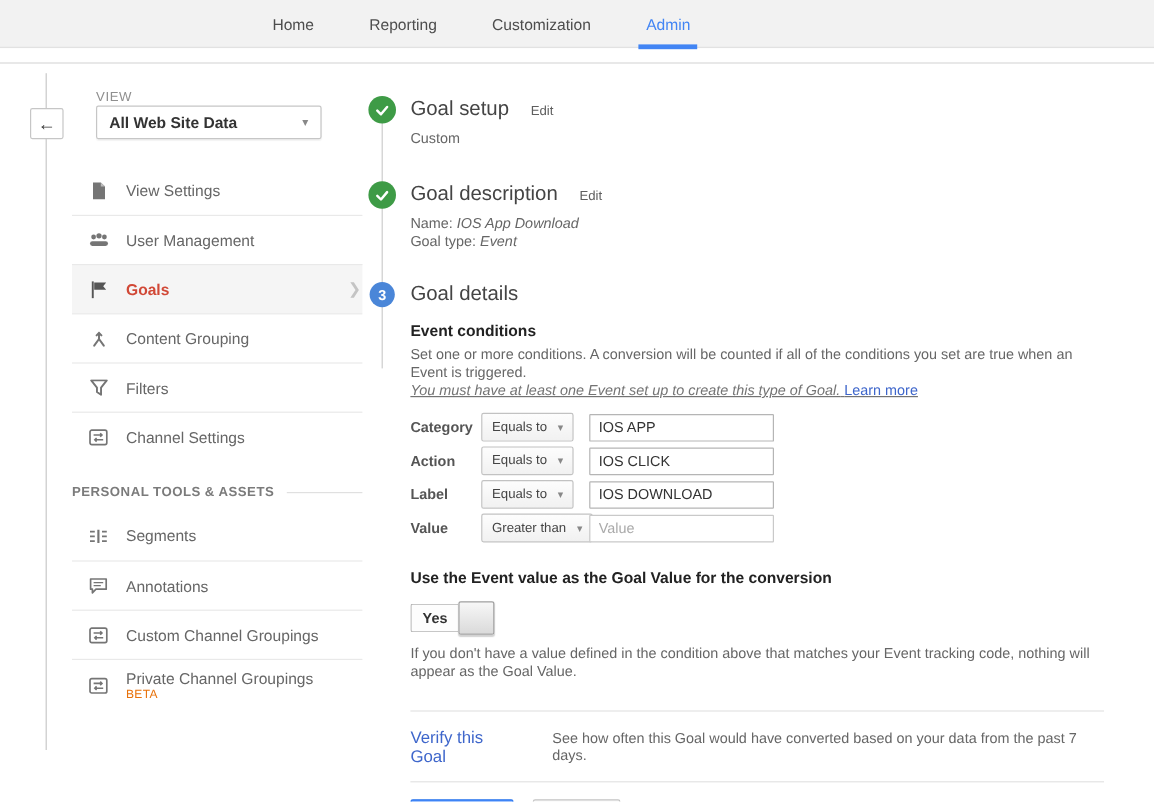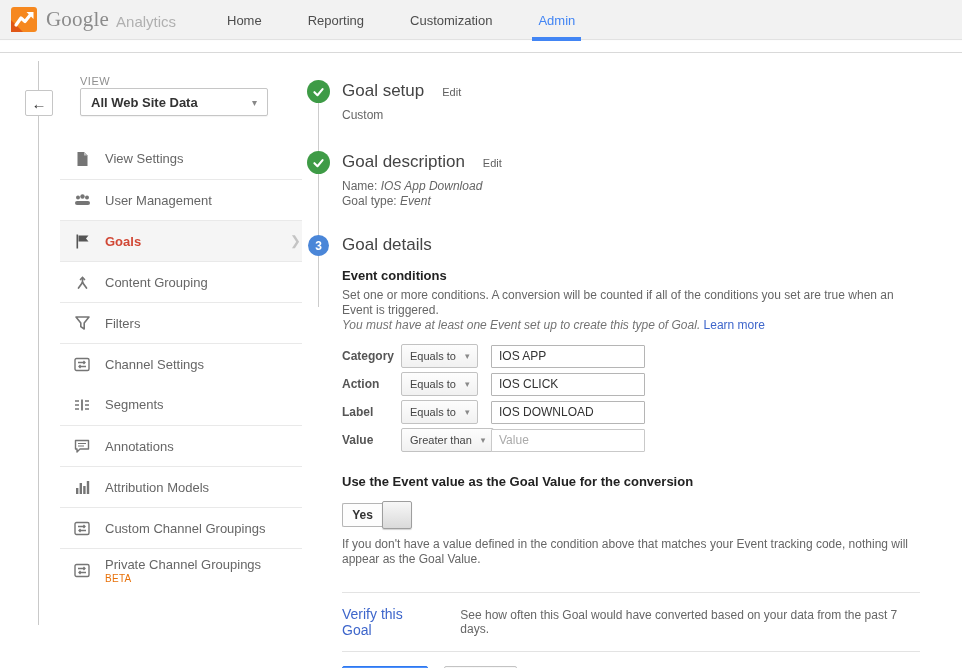--- a/index.html
+++ b/index.html
@@ -58,21 +58,21 @@
   .step-head { display:flex; align-items:baseline; }
   .step-title { font-size:17px; color:#444; }
   .edit-link { font-size:11px; color:#5f5f5f; margin-left:18px; cursor:pointer; text-decoration:none; }
   .step-body { margin-top:7px; font-size:12px; color:#666; line-height:15px; }
   .ital { font-style:italic; }
 
   
   .details { width:578px; }
   .sec-title { margin-top:13px; font-size:13px; font-weight:bold; color:#222; }
   .sec-desc { margin-top:5px; font-size:12px; color:#666; line-height:15px; }
-  .sec-hint { font-size:12px; color:#737373; font-style:italic; line-height:15px; }
+  .sec-hint { font-size:12px; color:#737373; font-style:italic; line-height:15px;text-decoration:underline; }
   .link { color:#3e66cb; cursor:pointer; text-decoration:none; font-style:normal; }
   .cond-grid { margin-top:11px; }
   .cond-row { display:grid; grid-template-columns:59px 90px 132px; align-items:center; margin-bottom:4px; }
   .cond-label { font-size:12px; font-weight:bold; color:#555; }
   .op-btn { display:inline-flex; align-items:center; height:24px; padding:0 8px; border:1px solid #c2c2c2; border-radius:2px; background:linear-gradient(#fdfdfd,#f1f1f1); cursor:pointer; white-space:nowrap; }
   .op-btn .op-text { font-size:11px; color:#444; }
   .op-caret { font-size:9px; color:#888; margin-left:9px; }
   .cond-input { width:154px; height:23px; border:1px solid #b5b5b5; border-radius:1px; padding:0 7px; font-size:12px; color:#333; font-family:"Liberation Sans", sans-serif; }
   .cond-input.empty { border-color:#c9c9c9; }
   .cond-input::placeholder { color:#aaa; }
@@ -92,30 +92,20 @@
   .btn-cancel { background:linear-gradient(#f8f8f8,#f0f0f0); border:1px solid #c3c3c3; color:#3c3c3c; font-size:12px; padding:7px 17px; border-radius:2px; margin-left:16px; cursor:pointer; font-family:"Liberation Sans", sans-serif; }
 
   svg.glyph { display:block; }
 </style>
 </head>
 <body>
 
 <div class="page">
 
   <header class="app-header">
-    <div class="logo">
-      <svg class="logo-icon" viewBox="0 0 27 27">
-        <rect x="0" y="1" width="26" height="25" rx="3" fill="#f6881f"></rect>
-        <path d="M0 26 L0 14 L12 26 Z" fill="#e05716"></path>
-        <polyline points="5,19 10,12 14,15.5 20,8" fill="none" stroke="#fff" stroke-width="3.2" stroke-linecap="round" stroke-linejoin="round"></polyline>
-        <path d="M15.5 6 L22.5 6 L22.5 13 Z" fill="#fff"></path>
-      </svg>
-      <span class="logo-brand">Google</span>
-      <span class="logo-product">Analytics</span>
-    </div>
     <nav class="primary-nav">
       <div class="nav-item">Home</div>
       <div class="nav-item">Reporting</div>
       <div class="nav-item">Customization</div>
       <div class="nav-item active">Admin</div>
     </nav>
   </header>
   <div class="subheader-strip"></div>
 
   <div class="body-row">
@@ -185,51 +175,43 @@
               <svg class="glyph" width="16" height="15" viewBox="0 0 16 15">
                   <rect x="1" y="1.5" width="14" height="12" rx="1.5" fill="none" stroke="#757575" stroke-width="1.4"></rect>
                   <path d="M4 5.5 h7 M9.5 4 L11 5.5 L9.5 7" fill="none" stroke="#757575" stroke-width="1.3"></path>
                   <path d="M12 9.5 h-7 M6.5 8 L5 9.5 L6.5 11" fill="none" stroke="#757575" stroke-width="1.3"></path>
                 </svg>
             </span>
             <span class="mi-label">Channel Settings</span>
           </li>
         </ul>
 
+        <div class="section-head">
+          <span>PERSONAL TOOLS &amp; ASSETS</span>
+        </div>
 
         <ul class="menu">
           <li>
             <span class="mi-icon">
               <svg class="glyph" width="16" height="14" viewBox="0 0 16 14" stroke="#757575" stroke-width="1.5">
                   <path d="M1 3 h4 M1 7 h4 M1 11 h4"></path>
                   <path d="M8 1.5 v11" stroke-width="1.8"></path>
                   <path d="M11 3 h4 M11 7 h4 M11 11 h4"></path>
                 </svg>
             </span>
             <span class="mi-label">Segments</span>
           </li>
           <li>
             <span class="mi-icon">
               <svg class="glyph" width="16" height="15" viewBox="0 0 16 15">
                   <path d="M1.5 1.5 h13 v8.5 h-8.5 l-3 3 v-3 h-1.5 Z" fill="none" stroke="#757575" stroke-width="1.4" stroke-linejoin="round"></path>
                   <path d="M4 4.5 h8 M4 7 h6" stroke="#757575" stroke-width="1.2"></path>
                 </svg>
             </span>
             <span class="mi-label">Annotations</span>
-          </li>
-          <li>
-            <span class="mi-icon">
-              <svg class="glyph" width="15" height="14" viewBox="0 0 15 14">
-                  <rect x="1" y="8" width="2.4" height="6" fill="#757575"></rect>
-                  <rect x="4.6" y="3" width="2.4" height="11" fill="#757575"></rect>
-                  <rect x="8.2" y="6" width="2.4" height="8" fill="#757575"></rect>
-                  <rect x="11.8" y="1" width="2.4" height="13" fill="#757575"></rect>
-                </svg>
-            </span>
-            <span class="mi-label">Attribution Models</span>
           </li>
           <li>
             <span class="mi-icon">
               <svg class="glyph" width="16" height="15" viewBox="0 0 16 15">
                   <rect x="1" y="1.5" width="14" height="12" rx="1.5" fill="none" stroke="#757575" stroke-width="1.4"></rect>
                   <path d="M4 5.5 h7 M9.5 4 L11 5.5 L9.5 7" fill="none" stroke="#757575" stroke-width="1.3"></path>
                   <path d="M12 9.5 h-7 M6.5 8 L5 9.5 L6.5 11" fill="none" stroke="#757575" stroke-width="1.3"></path>
                 </svg>
             </span>
             <span class="mi-label">Custom Channel Groupings</span>

